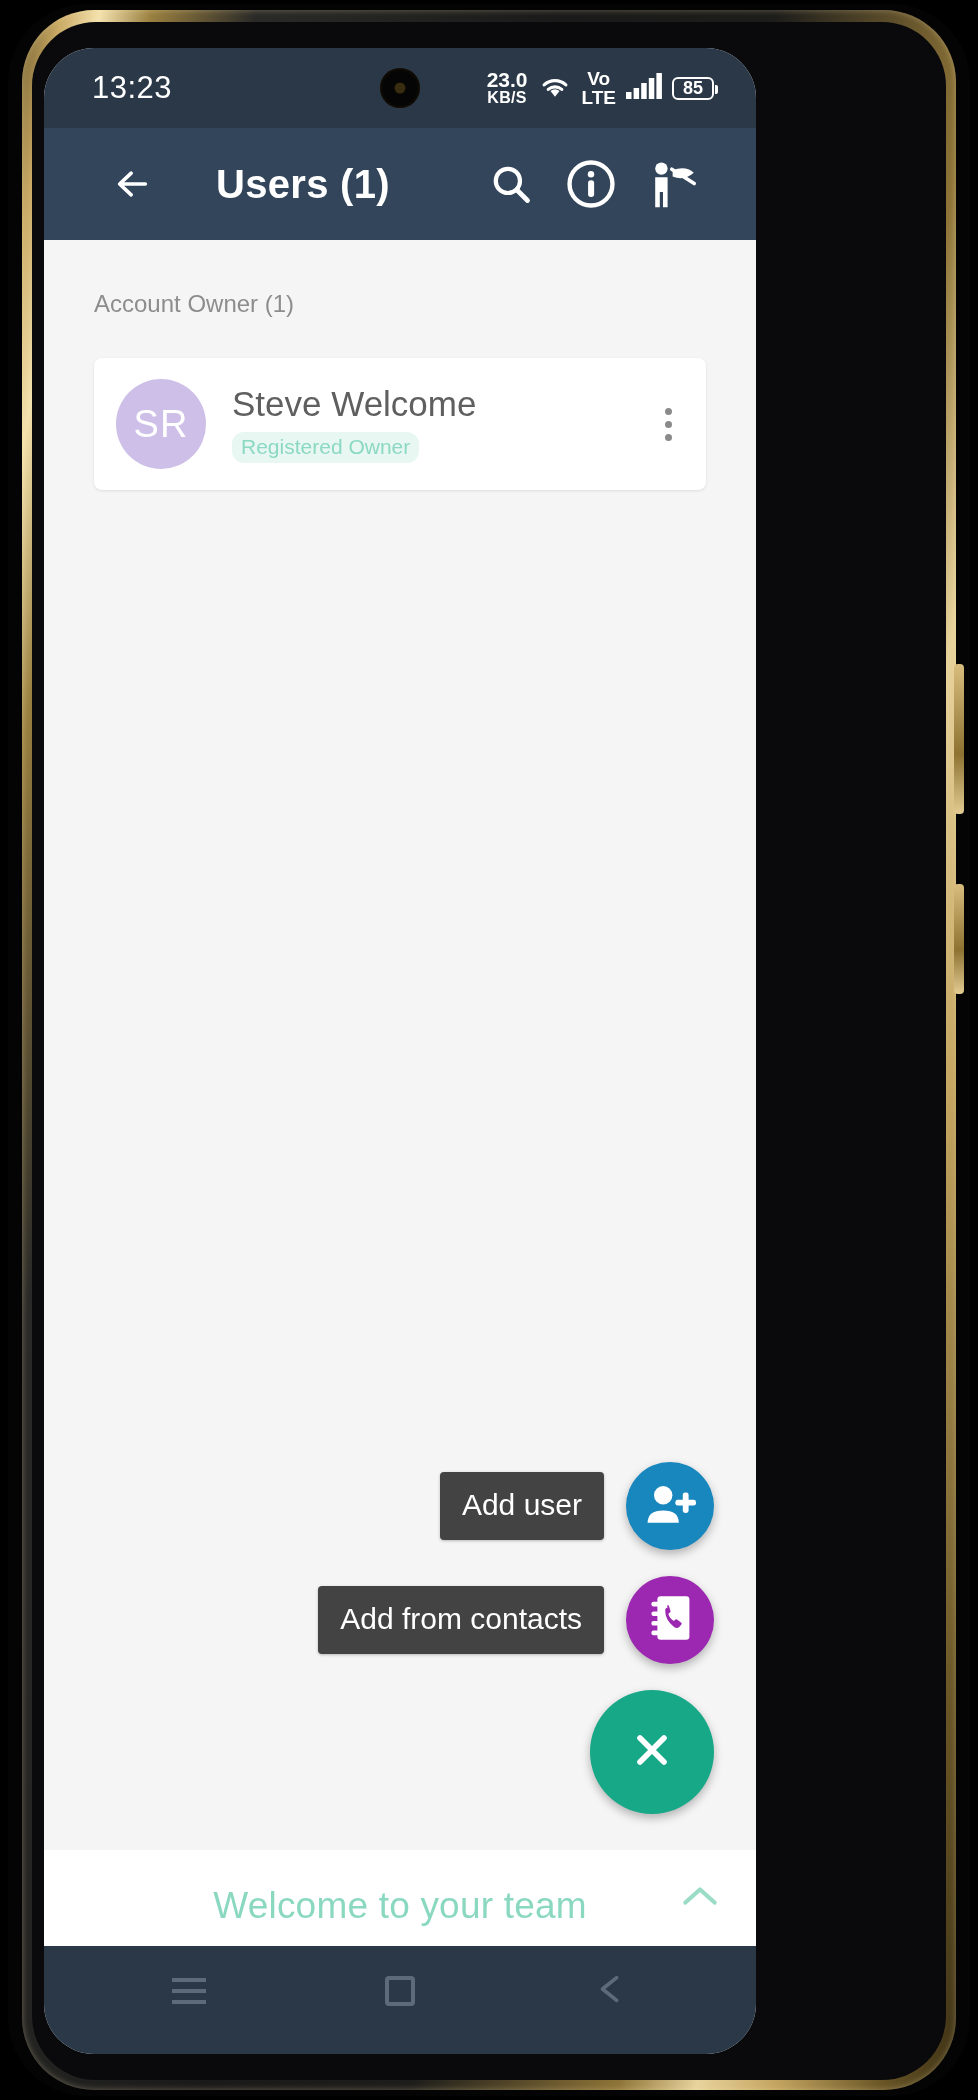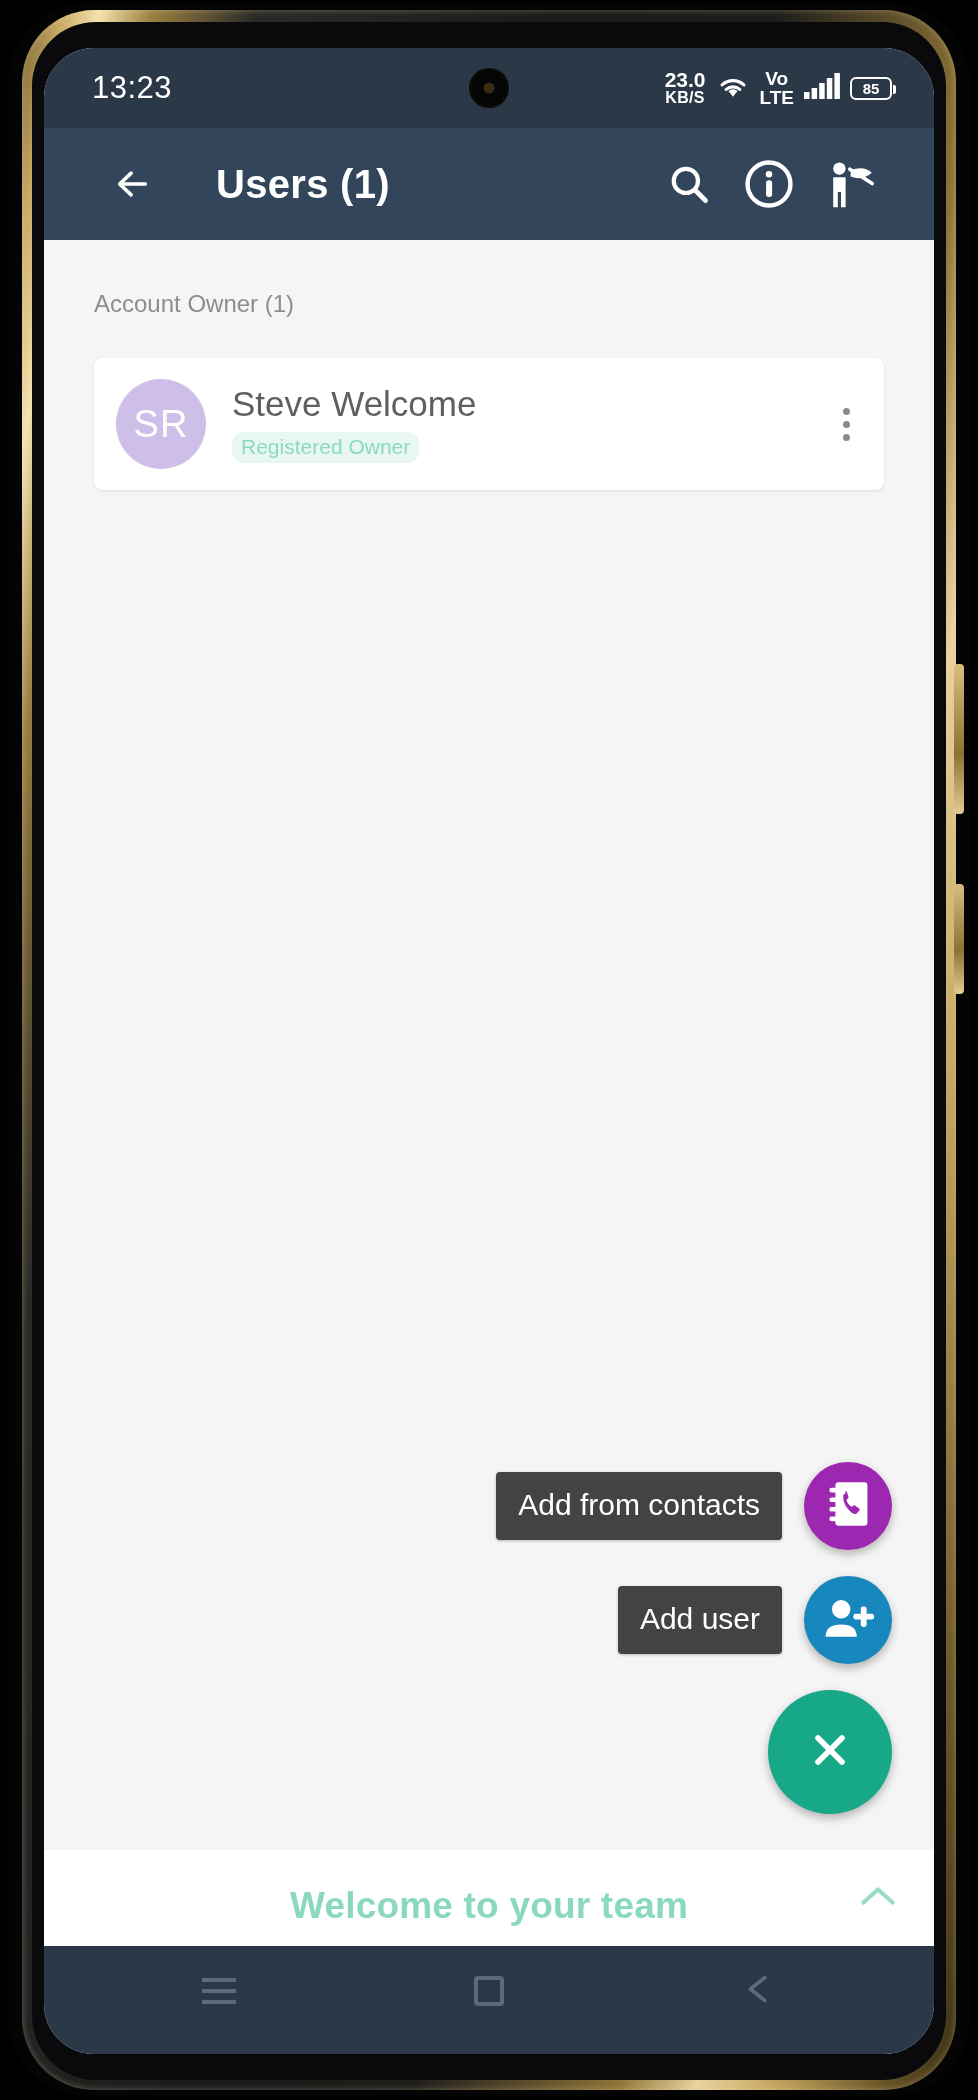--- a/index.html
+++ b/index.html
@@ -41,21 +41,21 @@
     position: absolute; right: 6px;
     width: 10px; border-radius: 4px;
     background: linear-gradient(180deg,#d8bd7e,#8d7232 60%,#e3cb92);
   }
   #side-btn-volume { top: 660px; height: 150px; }
   #side-btn-power  { top: 880px; height: 110px; }
 
   
   #screen {
     position: absolute; left: 36px; top: 44px;
-    width: 890px; height: 2006px;
+    width: 712px; height: 2006px;
     border-radius: 50px;
     background: #f5f5f6;
     overflow: hidden;
     display: flex; flex-direction: column;
   }
 
   
   #status-bar {
     position: relative;
     height: 80px; flex: 0 0 80px;
@@ -87,21 +87,21 @@
   .volte-stack span { display: block; font-size: 19px; font-weight: bold; }
   #battery-shell {
     width: 42px; height: 23px; border: 2.5px solid #fff; border-radius: 6px;
     display: flex; align-items: center; justify-content: center;
     position: relative;
   }
   #battery-shell::after {
     content: ""; position: absolute; right: -6px; top: 6px;
     width: 3px; height: 9px; background: #fff; border-radius: 0 2px 2px 0;
   }
-  #battery-text { font-size: 15px; font-weight: bold; }
+  #battery-text { font-size: 18px; font-weight: bold; }
 
   
   #app-bar {
     height: 112px; flex: 0 0 112px;
     background: #33455b;
     display: flex; align-items: center;
     padding: 0 47px 0 50px;
     gap: 4px;
   }
   #app-title {
@@ -182,21 +182,21 @@
   #fab-close { width: 124px; height: 124px; background: #17a887; }
 
   
   #bottom-banner {
     flex: 0 0 96px; height: 96px;
     background: #fff;
     display: flex; align-items: center; justify-content: center;
     position: relative;
   }
   #banner-text {
-    color: #8ad8c0; font-size: 37px; font-weight: bold;
+    color: #8ad8c0; font-size: 37px; font-weight: normal;
     letter-spacing: .2px;
     margin-top: 15px;
   }
   #banner-chevron {
     position: absolute; right: 36px; top: 50%;
     transform: translateY(-50%);
     color: #9bdcc6;
   }
 
   
@@ -317,51 +317,51 @@
           <div id="user-role-badge">Registered Owner</div>
         </div>
         <div id="card-menu-icon">
           <i></i>
           <i></i>
           <i></i>
         </div>
       </div>
 
       <div id="fab-stack">
+
+        <div class="fab-row">
+          <div class="fab-label">Add user</div>
+          <div class="fab fab-mini" id="fab-add-user">
+            <span>
+              <svg width="52" height="48" viewBox="0 0 26 24">
+                <circle cx="9.6" cy="7.6" r="4.6" fill="#fff"></circle>
+                <path d="M1.8 21.4 q0 -6.2 7.8 -6.2 q7.8 0 7.8 6.2 z" fill="#fff"></path>
+                <rect x="19.4" y="6.2" width="2.9" height="10.3" rx="1.2" fill="#fff"></rect>
+                <rect x="15.7" y="9.9" width="10.3" height="2.9" rx="1.2" fill="#fff"></rect>
+              </svg>
+            </span>
+          </div>
+        </div>
 
         <div class="fab-row">
           <div class="fab-label">Add from contacts</div>
           <div class="fab fab-mini" id="fab-add-contacts">
             <span>
               <svg width="46" height="50" viewBox="0 0 23 25">
                 <rect x="5.2" y="1.6" width="16" height="21.8" rx="1.6" fill="#fff"></rect>
                 <rect x="2.2" y="4.4" width="4.4" height="2.3" rx="1.1" fill="#fff"></rect>
                 <rect x="2.2" y="9.2" width="4.4" height="2.3" rx="1.1" fill="#fff"></rect>
                 <rect x="2.2" y="14" width="4.4" height="2.3" rx="1.1" fill="#fff"></rect>
                 <rect x="2.2" y="18.8" width="4.4" height="2.3" rx="1.1" fill="#fff"></rect>
                 <path d="M10.2 7.4 q-1.1 0 -1.1 1.4 q0 4.9 4.3 8.1 q1.6 1.2 2.7 0.1 l1.1 -1.2 q0.5 -0.6 -0.2 -1.1 l-2 -1.4 q-0.6 -0.4 -1 0.2 q-0.5 0.7 -1.3 0 q-1.3 -1.1 -1.9 -2.5 q-0.3 -0.8 0.5 -1.1 q0.7 -0.3 0.4 -1 l-0.7 -2.3 q-0.2 -0.7 -0.8 -0.6 z" fill="#9c27b0"></path>
               </svg>
             </span>
           </div>
         </div>
 
-        <div class="fab-row">
-          <div class="fab-label">Add user</div>
-          <div class="fab fab-mini" id="fab-add-user">
-            <span>
-              <svg width="52" height="48" viewBox="0 0 26 24">
-                <circle cx="9.6" cy="7.6" r="4.6" fill="#fff"></circle>
-                <path d="M1.8 21.4 q0 -6.2 7.8 -6.2 q7.8 0 7.8 6.2 z" fill="#fff"></path>
-                <rect x="19.4" y="6.2" width="2.9" height="10.3" rx="1.2" fill="#fff"></rect>
-                <rect x="15.7" y="9.9" width="10.3" height="2.9" rx="1.2" fill="#fff"></rect>
-              </svg>
-            </span>
-          </div>
-        </div>
-
         <div class="fab" id="fab-close">
           <span>
             <svg width="48" height="48" viewBox="0 0 24 24">
               <path d="M6 6 L18 18 M18 6 L6 18" stroke="#fff" stroke-width="2.8" stroke-linecap="round"></path>
             </svg>
           </span>
         </div>
       </div>
     </div>
 

